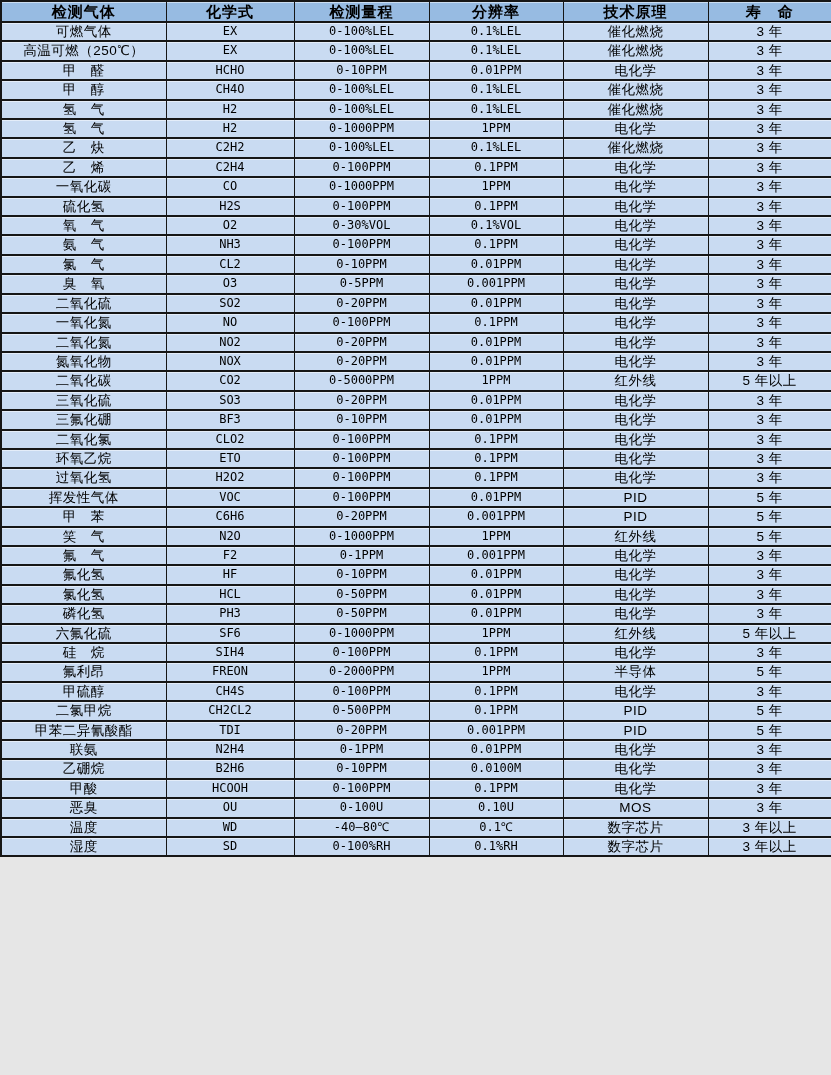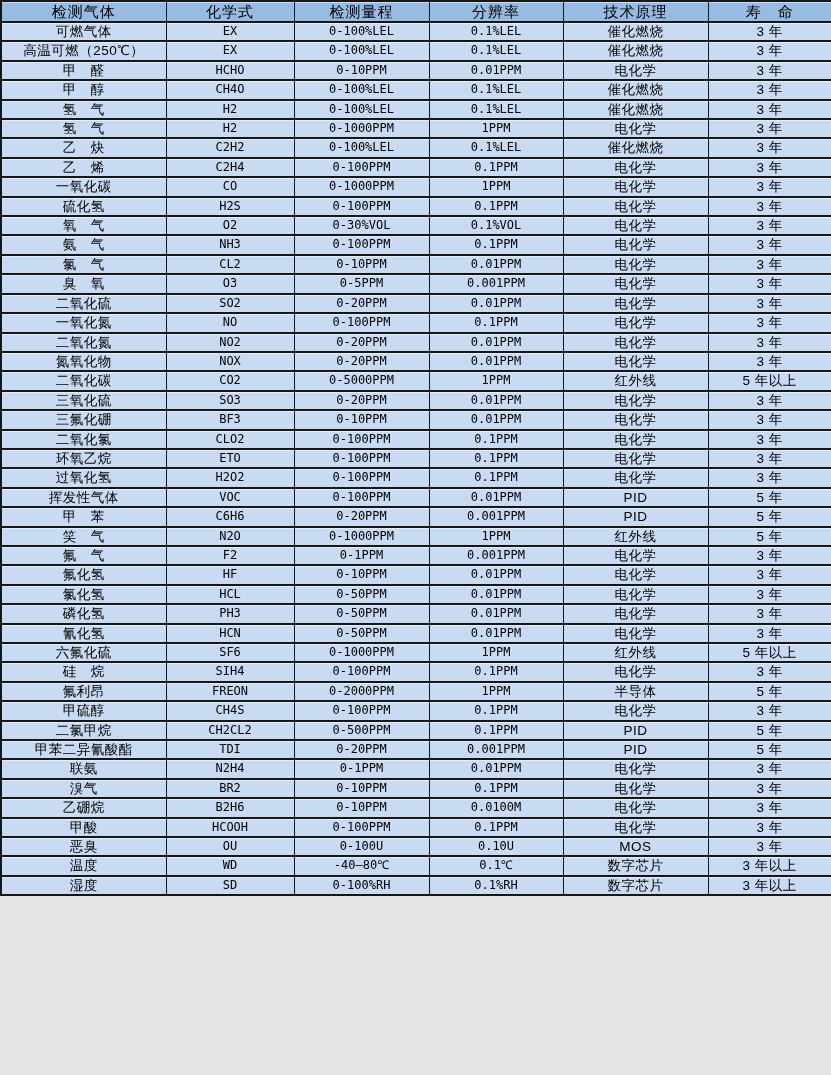--- a/index.html
+++ b/index.html
@@ -26,21 +26,21 @@
     border-right:1px solid #161616;
     border-top:2px solid #161616;
     border-bottom:2px solid #161616;
     box-shadow:inset 0 1px 0 rgba(255,255,255,0.5);
   }
   th{
     background:#97bbe2;
     height:19px;
     line-height:19px;
     font-size:15px;
-    font-weight:normal;
+    font-weight:bold;
     letter-spacing:1px;
   }
   td{
     background:#c9dbf2;
     height:17.4px;
     line-height:17.4px;
     font-size:13.5px;
   }
   td.c1,td.c2,td.c3{
     font-family:"DejaVu Sans Mono","Liberation Mono",monospace;
@@ -314,28 +314,20 @@
       </tr>
       <tr>
         <td class="c0">磷化氢</td>
         <td class="c1">PH3</td>
         <td class="c2">0-50PPM</td>
         <td class="c3">0.01PPM</td>
         <td class="c4">电化学</td>
         <td class="c5">3 年</td>
       </tr>
       <tr>
-        <td class="c0">氰化氢</td>
-        <td class="c1">HCN</td>
-        <td class="c2">0-50PPM</td>
-        <td class="c3">0.01PPM</td>
-        <td class="c4">电化学</td>
-        <td class="c5">3 年</td>
-      </tr>
-      <tr>
         <td class="c0">六氟化硫</td>
         <td class="c1">SF6</td>
         <td class="c2">0-1000PPM</td>
         <td class="c3">1PPM</td>
         <td class="c4">红外线</td>
         <td class="c5">5 年以上</td>
       </tr>
       <tr>
         <td class="c0">硅　烷</td>
         <td class="c1">SIH4</td>
@@ -374,28 +366,20 @@
         <td class="c2">0-20PPM</td>
         <td class="c3">0.001PPM</td>
         <td class="c4">PID</td>
         <td class="c5">5 年</td>
       </tr>
       <tr>
         <td class="c0">联氨</td>
         <td class="c1">N2H4</td>
         <td class="c2">0-1PPM</td>
         <td class="c3">0.01PPM</td>
-        <td class="c4">电化学</td>
-        <td class="c5">3 年</td>
-      </tr>
-      <tr>
-        <td class="c0">溴气</td>
-        <td class="c1">BR2</td>
-        <td class="c2">0-10PPM</td>
-        <td class="c3">0.1PPM</td>
         <td class="c4">电化学</td>
         <td class="c5">3 年</td>
       </tr>
       <tr>
         <td class="c0">乙硼烷</td>
         <td class="c1">B2H6</td>
         <td class="c2">0-10PPM</td>
         <td class="c3">0.0100M</td>
         <td class="c4">电化学</td>
         <td class="c5">3 年</td>

